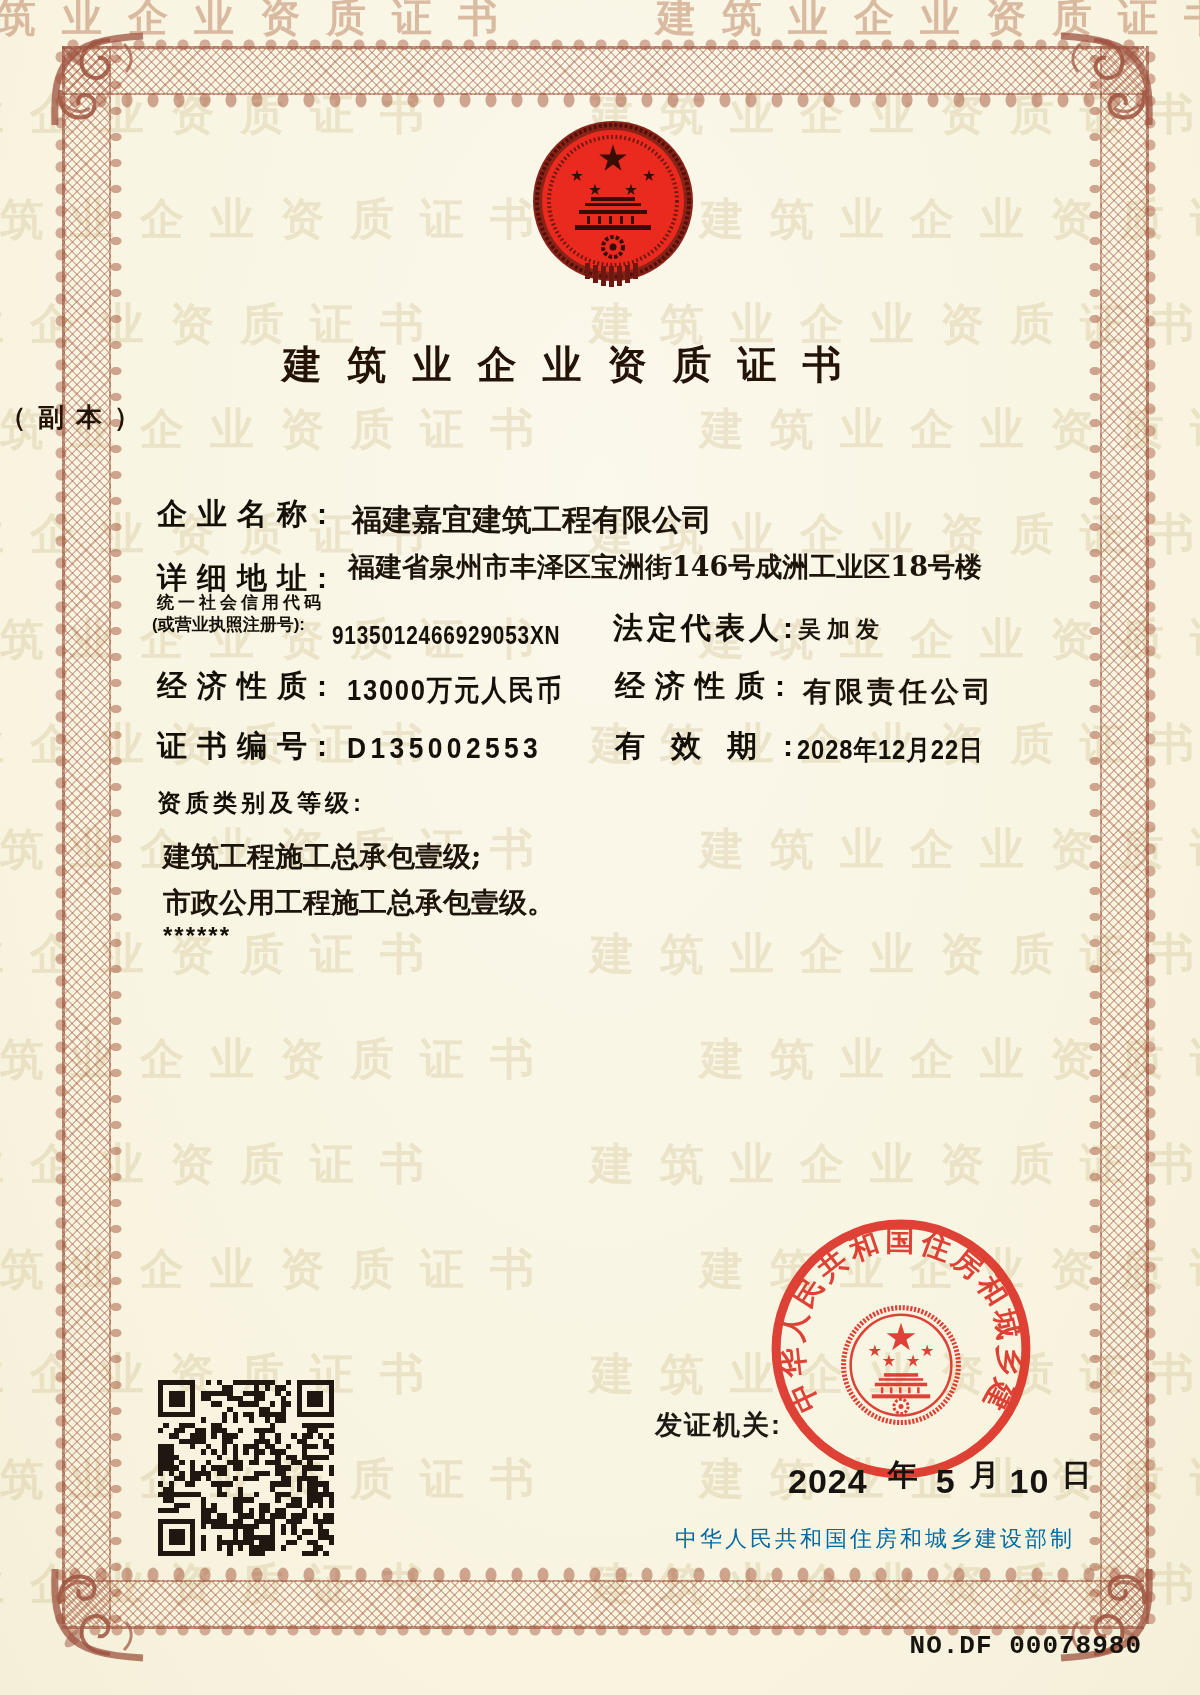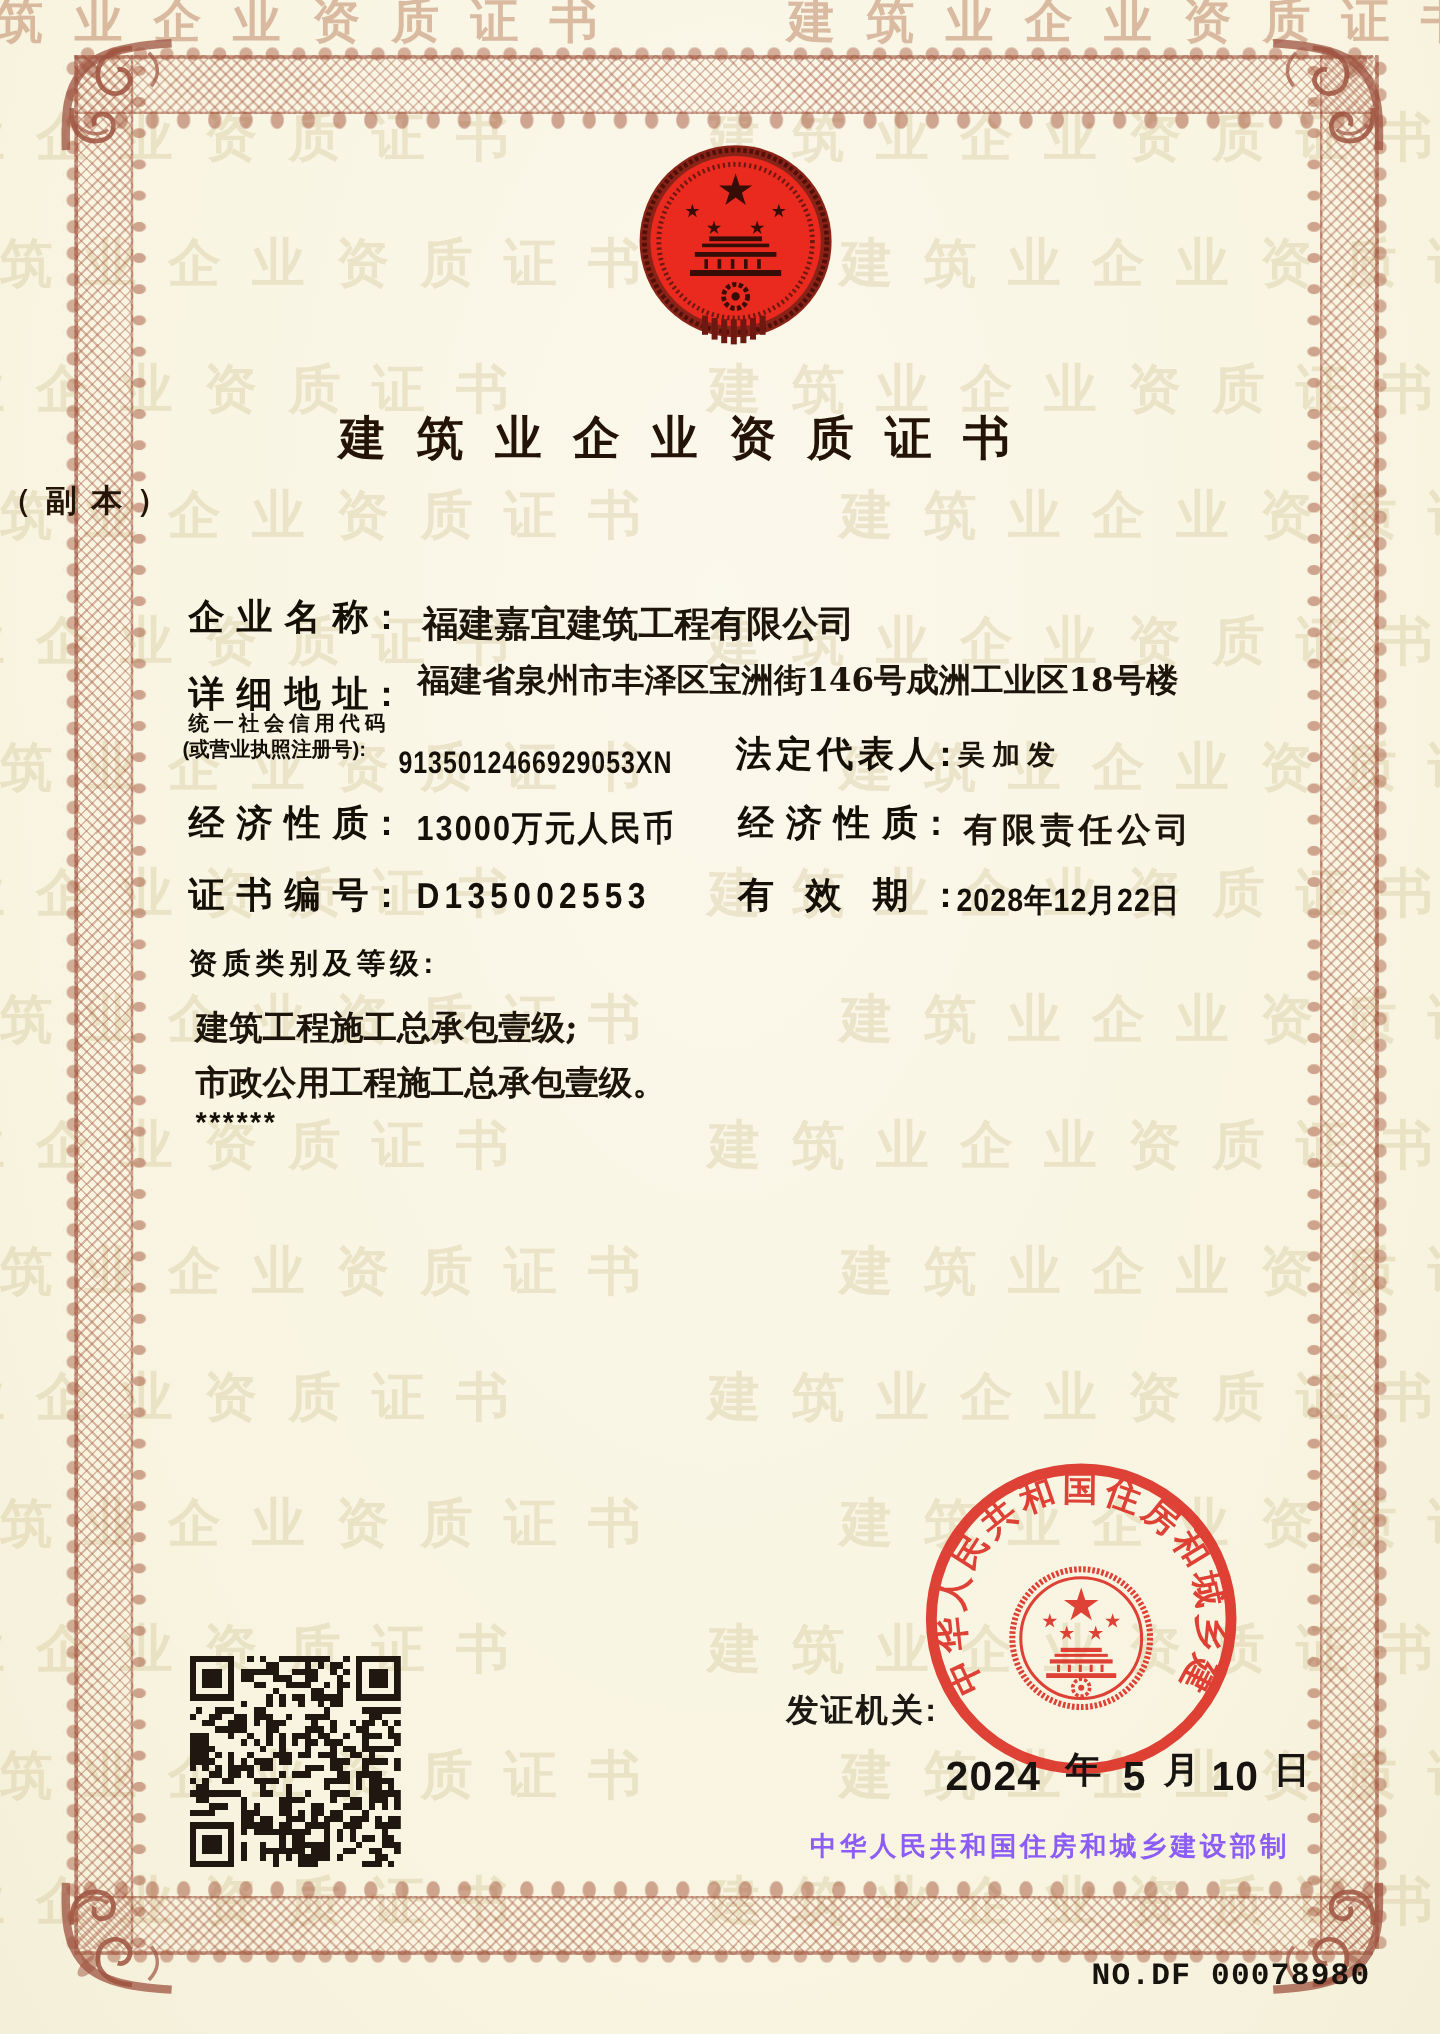--- a/index.html
+++ b/index.html
@@ -90,21 +90,21 @@
   .seal-text{fill:#dd3428;font-size:29px;font-weight:700;letter-spacing:4px;font-family:"Liberation Sans",sans-serif;}
   .date-row{
     position:absolute;left:788px;top:1455px;z-index:4;display:flex;align-items:flex-end;
     color:#171310;white-space:nowrap;
   }
   .date-row .dnum{font-size:34px;font-weight:700;transform:translateY(5px);letter-spacing:1px;}
   .date-row .dunit{font-size:30px;font-weight:800;}
   .dgap1{width:20px;} .dgap2{width:18px;} .dgap3{width:14px;} .dgap4{width:10px;} .dgap5{width:12px;}
   .made-by{
     position:absolute;left:640px;top:1524px;width:470px;text-align:center;z-index:4;
-    font-size:22px;font-weight:700;letter-spacing:3px;color:#8b5cf6;
+    font-size:22px;font-weight:400;letter-spacing:3px;color:#0369a1;
   }
 
   
   .footer-query{position:absolute;left:55px;top:1637px;z-index:2;font-size:21.5px;font-weight:800;color:#17130e;letter-spacing:.5px;}
   .footer-serial{
     position:absolute;left:860px;top:1631px;width:282px;text-align:right;z-index:2;
     font-family:"Liberation Mono",monospace;font-weight:700;font-size:26px;letter-spacing:1px;color:#17130e;
   }
 </style>
 </head>

